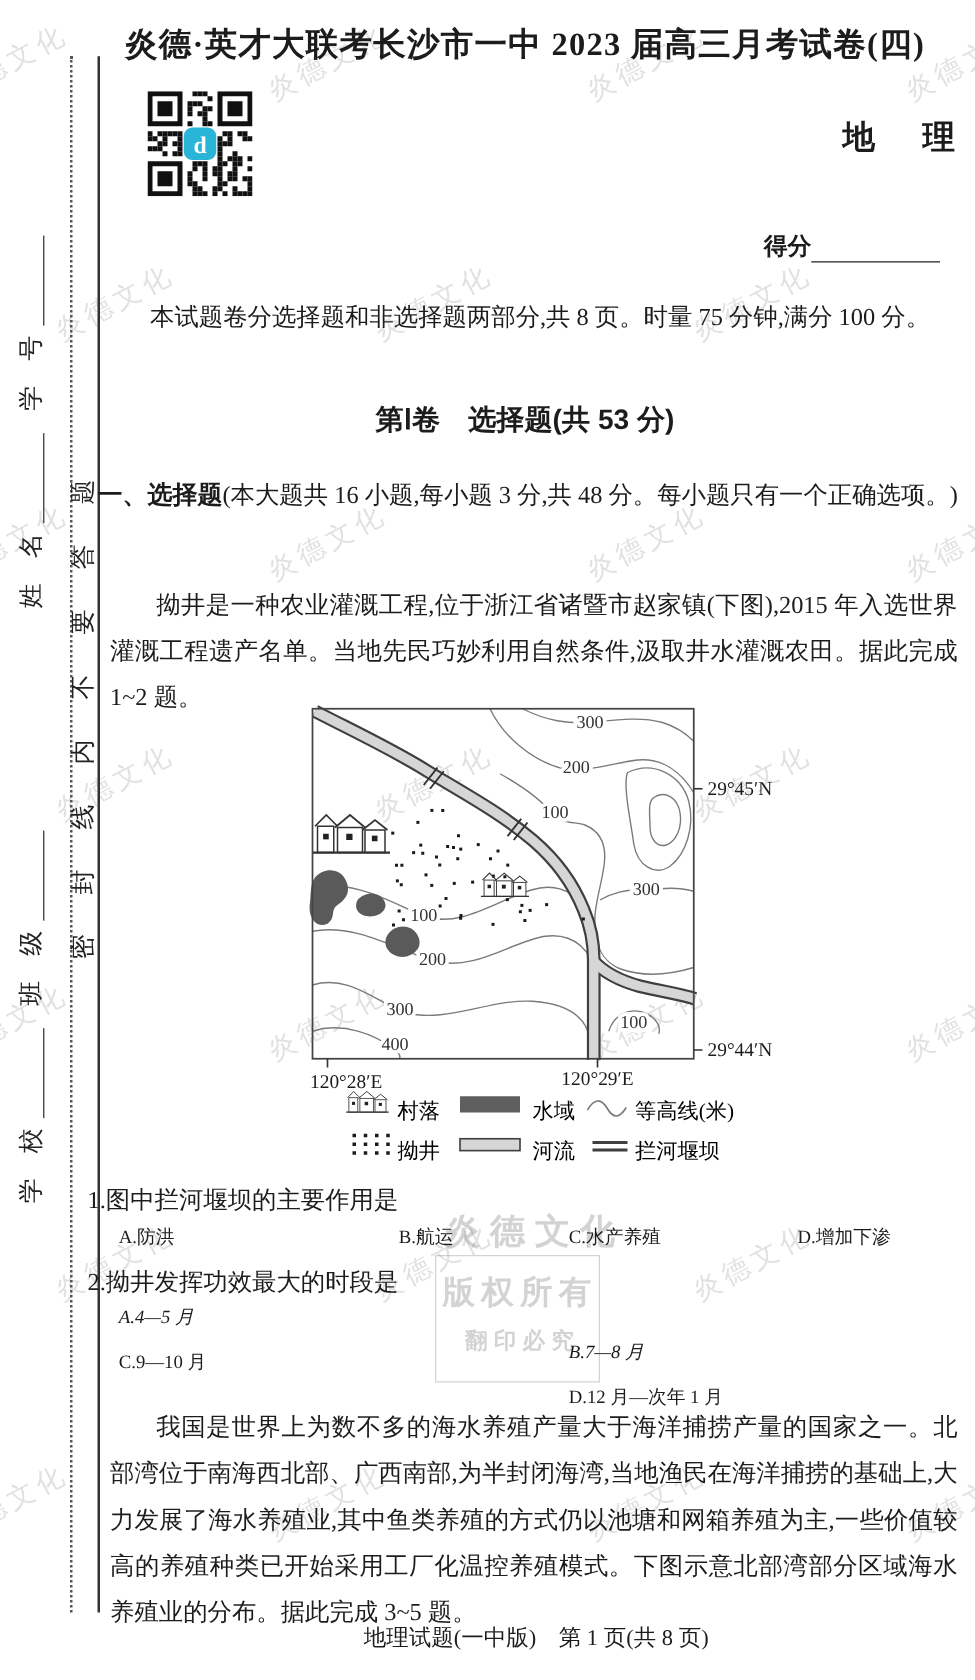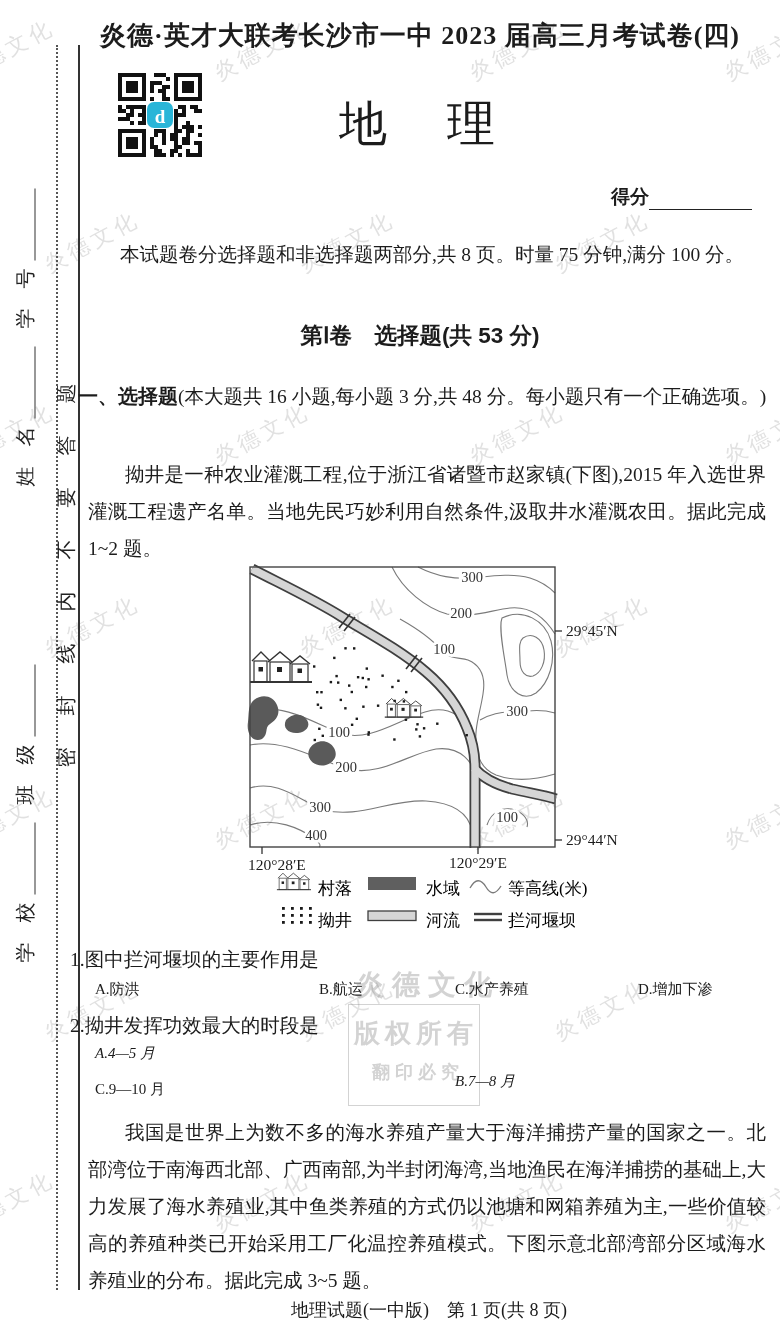--- a/index.html
+++ b/index.html
@@ -36,33 +36,33 @@
     font-size:20px;color:#222;white-space:nowrap;
   }
   .side-fields .flabel{margin:0 4px 0 14px;}
   .side-fields .fline{width:72px;border-bottom:1.6px solid #333;height:4px;margin:0 4px 3px 4px;}
   .side-fields .fgap{width:160px;height:1px;}
 
   .content{position:absolute;left:70px;top:0;width:700px;z-index:2;}
   .h-title{position:absolute;left:0;top:18px;width:700px;text-align:center;
     font-size:26px;font-weight:bold;letter-spacing:1px;font-family:Liberation Serif, serif;}
   .qr-wrap{position:absolute;left:48px;top:73px;width:84px;height:84px;}
-  .subject{position:absolute;left:0;top:92px;width:700px;text-align:center;
-    font-size:48px;font-weight:normal;letter-spacing:6px;}
+  .subject{position:absolute;left:0;top:92px;width:700px;text-align:right;
+    font-size:26px;font-weight:bold;letter-spacing:6px;}
   .score{position:absolute;left:541px;top:184px;font-size:19px;font-weight:bold;
     font-family:"Liberation Sans",sans-serif;}
   .score-line{display:inline-block;width:103px;height:1em;border-bottom:1.6px solid #222;vertical-align:bottom;}
   .intro{position:absolute;left:13px;top:236px;width:682px;font-size:19.5px;
     line-height:37px;text-indent:37px;text-align:justify;}
   .sec-head{position:absolute;left:0;top:320px;width:700px;text-align:center;
     font-size:22.5px;font-weight:bold;font-family:"Liberation Sans",sans-serif;}
   .directions{position:absolute;left:8px;top:376px;width:690px;font-size:19.5px;
     line-height:40px;text-align:justify;}
   .directions .dir-label{font-family:"Liberation Sans",sans-serif;font-weight:bold;font-size:20px;}
-  .passage{font-size:19.5px;line-height:37px;text-align:justify;text-indent:37px;}
+  .passage{font-size:19.5px;line-height:37px;text-align:justify;text-indent:37px;margin-top:10px;}
   #passage1{position:absolute;left:18px;top:456px;width:678px;}
   #passage2{position:absolute;left:18px;top:1114px;width:678px;}
   .mapfig{position:absolute;left:170px;top:562px;}
   .q-stem{position:absolute;left:0;font-size:19.5px;}
   #q1-stem{top:946px;}
   #q2-stem{top:976px;margin-top:36px;}
   .q-opts{position:absolute;left:0;width:700px;height:26px;font-size:15px;}
   #q1-opts{top:980px;}
   #q2-opts-r1{top:1044px;font-style:italic;}
   #q2-opts-r2{top:1080px;}
@@ -439,18 +439,19 @@
     <span class="opt p3">D.增加下渗</span>
   </div>
 
   <div class="q-stem" id="q2-stem">2.拗井发挥功效最大的时段是</div>
   <div class="q-opts" id="q2-opts-r1">
     <span class="opt colL">A.4—5 月</span>
     <span class="opt colR">B.7—8 月</span>
   </div>
   <div class="q-opts" id="q2-opts-r2">
     <span class="opt colL">C.9—10 月</span>
+    <span class="opt colR">D.12 月—次年 1 月</span>
   </div>
 
   <div class="passage" id="passage2">我国是世界上为数不多的海水养殖产量大于海洋捕捞产量的国家之一。北部湾位于南海西北部、广西南部,为半封闭海湾,当地渔民在海洋捕捞的基础上,大力发展了海水养殖业,其中鱼类养殖的方式仍以池塘和网箱养殖为主,一些价值较高的养殖种类已开始采用工厂化温控养殖模式。下图示意北部湾部分区域海水养殖业的分布。据此完成 3~5 题。</div>
 
   <div class="footer">地理试题(一中版)　第 1 页(共 8 页)</div>
 </div>
 
 </body></html>

